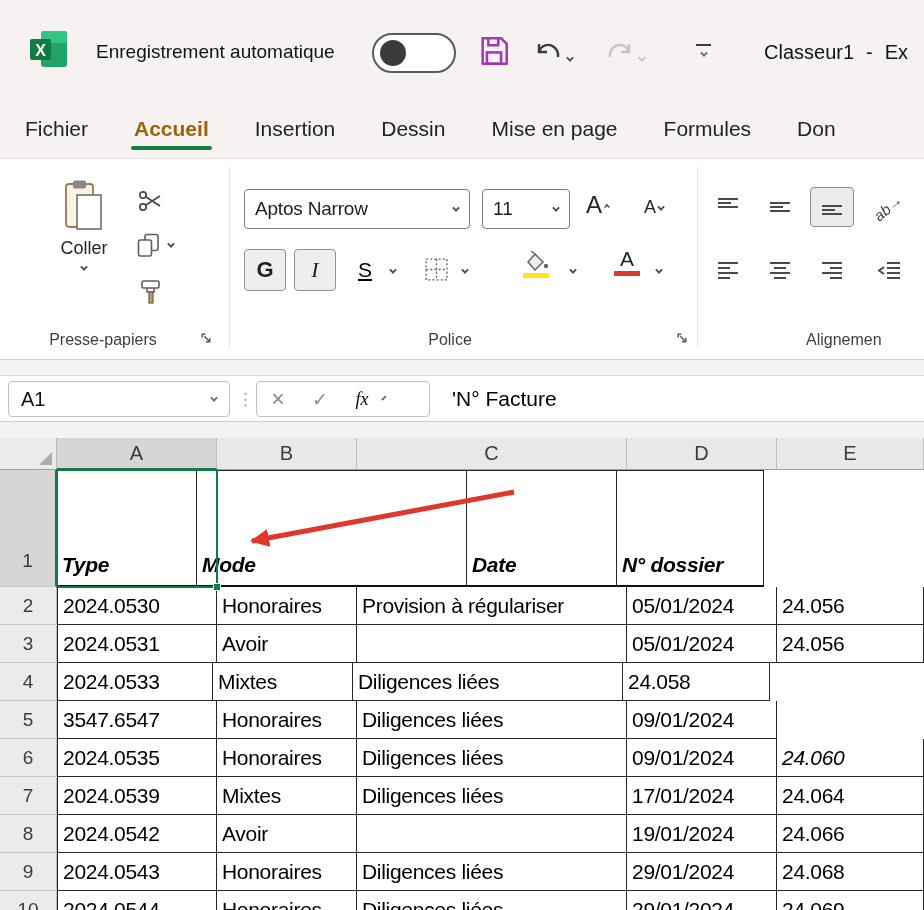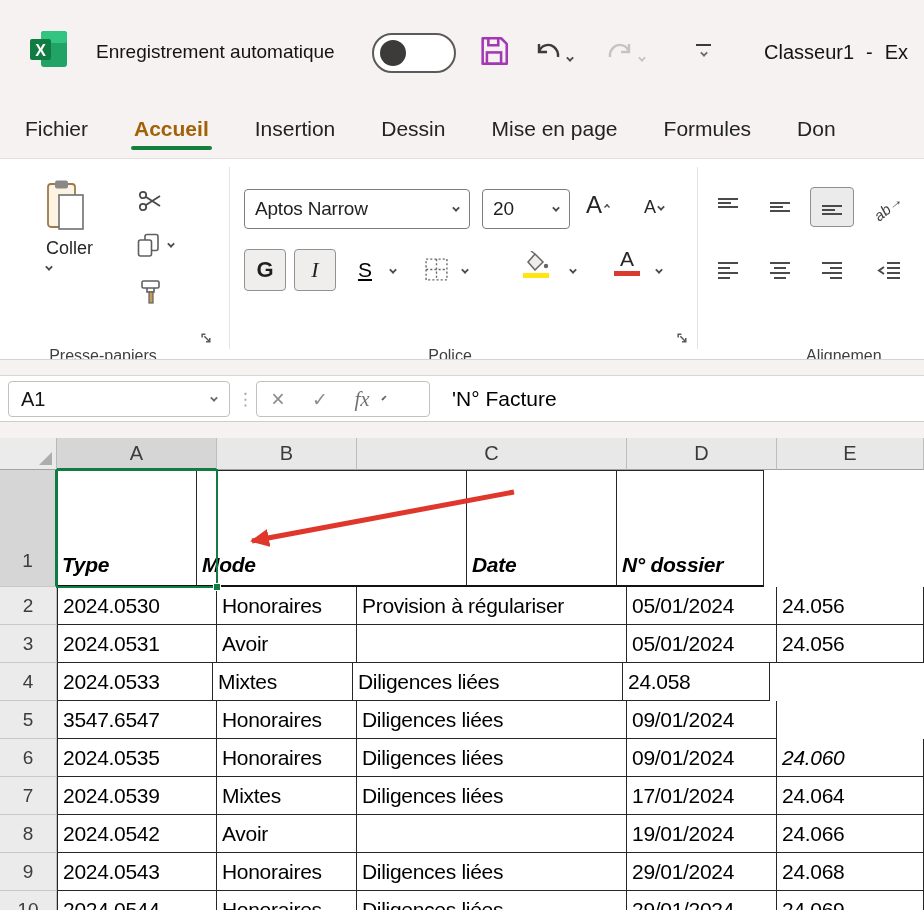--- a/index.html
+++ b/index.html
@@ -35,25 +35,25 @@
     padding-left:25px;gap:46px;font-size:21px;color:#232323;white-space:nowrap;}
   .tab{position:relative;cursor:pointer;}
   .tab.active{color:#a16207;font-weight:700;}
   .tab.active::after{content:"";position:absolute;left:-3px;right:-3px;bottom:-9px;height:4px;
     border-radius:2px;background:#15803d;}
 
   
   .ribbon{position:absolute;left:0;top:158px;width:924px;height:202px;background:#fff;
     border-top:1px solid #e4e2e0;border-bottom:1px solid #d5d3d1;overflow:hidden;}
   .vsep{position:absolute;top:8px;height:182px;width:1px;background:#e6e4e2;}
-  .grp-label{position:absolute;top:188px;font-size:16px;color:#3f3f3f;}
+  .grp-label{position:absolute;top:172px;font-size:16px;color:#3f3f3f;}
   .launcher{position:absolute;top:172px;cursor:pointer;}
 
   .paste-btn{position:absolute;left:46px;top:20px;width:76px;display:flex;flex-direction:column;
-    align-items:flex-start;gap:5px;cursor:pointer;}
+    align-items:center;gap:5px;cursor:pointer;}
   .paste-label{font-size:18px;color:#262626;}
   .mini-icon{position:absolute;cursor:pointer;}
 
   .combo{position:absolute;display:flex;align-items:center;justify-content:space-between;
     padding:0 10px;height:40px;background:#fff;border:1px solid #7f7d7b;border-radius:4px;
     font-size:19px;color:#1f1f1f;cursor:pointer;}
   .font-combo{left:244px;top:30px;width:226px;letter-spacing:-0.2px;}
   .size-combo{left:482px;top:30px;width:88px;}
   .fsz-btn{position:absolute;cursor:pointer;color:#262626;}
   .fsz-btn .A{font-size:24px;}
@@ -79,21 +79,21 @@
     border-top:1px solid #d9d7d5;border-bottom:1px solid #cfcdcb;}
   .namebox{position:absolute;left:8px;top:5px;width:222px;height:36px;border:1px solid #c3c1bf;
     border-radius:4px;display:flex;align-items:center;justify-content:space-between;
     padding:0 12px;font-size:20px;color:#141414;cursor:text;}
   .fdots{position:absolute;left:237px;top:13px;color:#a6a4a2;font-size:17px;}
   .fbtns{position:absolute;left:256px;top:5px;width:174px;height:36px;border:1px solid #c3c1bf;
     border-radius:4px;display:flex;align-items:center;}
   .fbtns>span{width:42px;text-align:center;cursor:pointer;}
   .fx-cancel{color:#8f8d8b;font-size:23px;}
   .fx-ok{color:#8f8d8b;font-size:19px;}
-  .fx-label{font-family:"Liberation Serif",serif;font-style:italic;font-size:21px;color:#737373;}
+  .fx-label{font-family:"Liberation Serif",serif;font-style:italic;font-size:18px;color:#000000;}
   .fcontent{position:absolute;left:452px;top:0;height:100%;display:flex;align-items:center;
     font-size:21px;color:#000;cursor:text;}
 
   
   .grid{position:absolute;left:0;top:438px;width:924px;height:472px;background:#fff;overflow:hidden;}
   .colrow{display:flex;height:32px;}
   .corner{width:57px;height:32px;background:#ecebeb;border-right:1px solid #b9b9b9;
     border-bottom:1px solid #a2a2a2;position:relative;cursor:pointer;flex:none;}
   .corner .tri{position:absolute;right:4px;bottom:4px;width:0;height:0;
     border-left:13px solid transparent;border-bottom:13px solid #adadad;}
@@ -226,21 +226,21 @@
         <path d="M9 5.5V9H5.5" fill="none" stroke="#5a5a5a" stroke-width="1.4"></path>
       </svg>
     </div>
     <div class="vsep" style="left:229px;"></div>
 
     <div class="combo font-combo">
       <span>Aptos Narrow</span>
       <span class="chev sm"></span>
     </div>
     <div class="combo size-combo">
-      <span>20</span>
+      <span>11</span>
       <span class="chev sm"></span>
     </div>
     <div class="fsz-btn" style="left:586px;top:32px;">
       <span class="A">A</span><span class="chev sm up" style="margin-left:2px;"></span>
     </div>
     <div class="fsz-btn shrink" style="left:644px;top:38px;">
       <span class="A">A</span><span class="chev sm" style="margin-left:2px;"></span>
     </div>
 
     <div class="fmt-btn boxed bold-b" style="left:244px;top:90px;">G</div>

